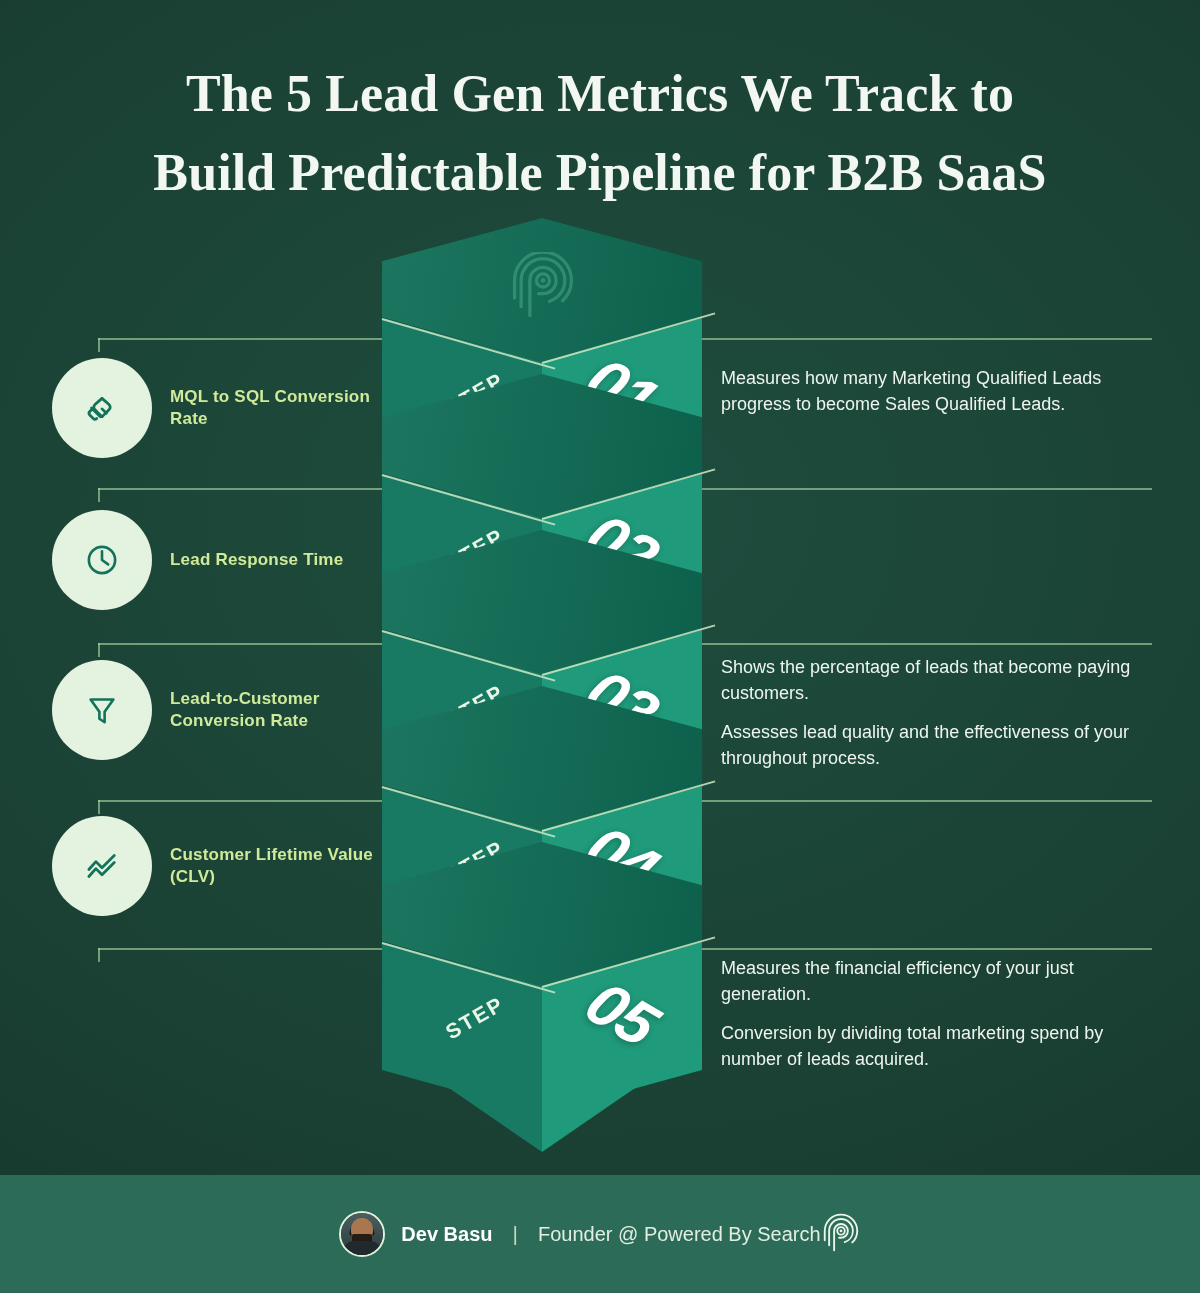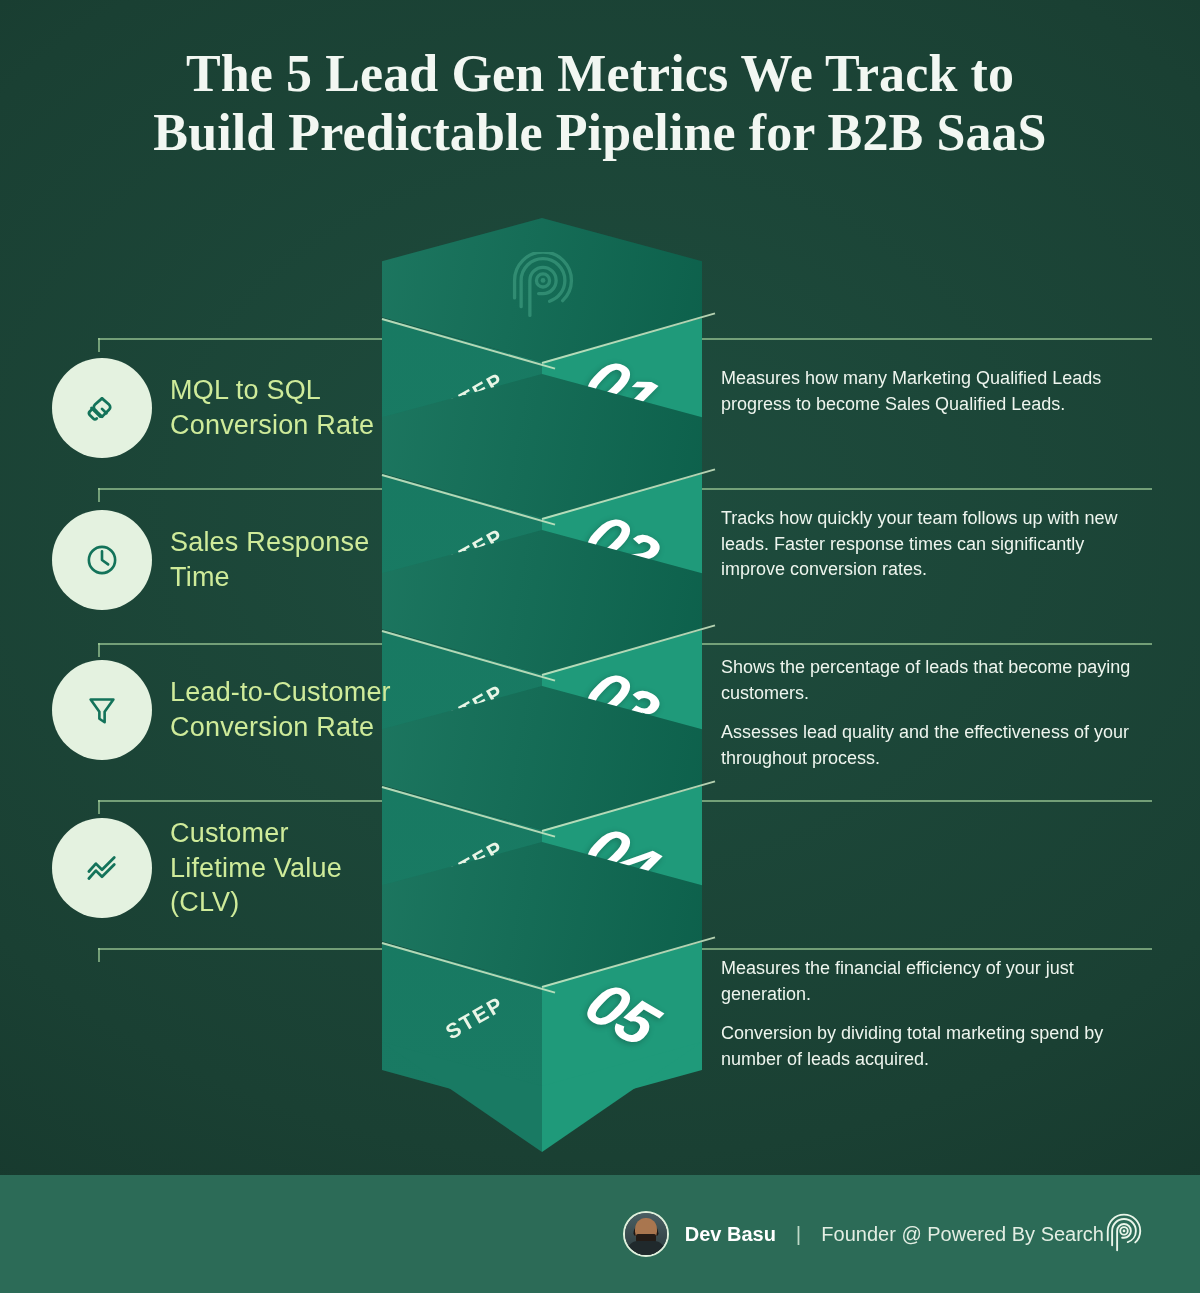--- a/index.html
+++ b/index.html
@@ -24,21 +24,21 @@
     left:0; top:44px;
     width:1200px;
     text-align:center;
     font-family:"Liberation Serif", serif;
     font-size:52px;
     line-height:1.14;
     color:#f2f7f2;
     letter-spacing:0.1px;
     padding:0 60px;
   }
-  .title .tline{ display:block; white-space:nowrap; }
+  .title .tline{ display:block; white-space:nowrap;margin-top:20px; }
 
   
   .stage{
     position:absolute;
     left:0; top:248px;
     width:1200px; height:930px;
   }
 
   
   .rule{
@@ -153,22 +153,22 @@
   .iconcircle{
     flex:0 0 auto;
     width:100px; height:100px;
     border-radius:50%;
     background:#e4f2e0;
     display:flex; align-items:center; justify-content:center;
   }
   .iconcircle svg{ width:42px; height:42px; }
   .metric-label{
     color:#cfeb9a;
-    font-size:27px;
-    font-weight:400;
+    font-size:17px;
+    font-weight:700;
     line-height:1.28;
     letter-spacing:.2px;
   }
 
   
   .rightitem{
     position:absolute;
     left:721px;
     width:432px;
   }
@@ -180,21 +180,21 @@
   .desc + .desc{ margin-top:14px; }
 
   
   .footer{
     position:absolute;
     left:0; bottom:0;
     width:1200px; height:118px;
     background:#2c6b57;
     display:flex;
     align-items:center;
-    justify-content:flex-end;
+    justify-content:center;
     padding:0 56px;
   }
   .byline{ display:flex; align-items:center; gap:16px; }
   .avatar{
     width:46px; height:46px;
     border-radius:50%;
     border:2px solid #dff0dc;
     overflow:hidden;
     position:relative;
     background:#3c4f52;
@@ -342,21 +342,21 @@
       <div class="metric-label">MQL to SQL Conversion Rate</div>
     </div>
 
     <div class="leftitem" style="top:262px">
       <div class="iconcircle">
         <svg viewBox="0 0 48 48" fill="none" stroke="#13735a" stroke-width="3" stroke-linecap="round" stroke-linejoin="round">
           <circle cx="24" cy="24" r="15"></circle>
             <path d="M24 14 V24 l7 5"></path>
         </svg>
       </div>
-      <div class="metric-label">Sales Response Time</div>
+      <div class="metric-label">Lead Response Time</div>
     </div>
 
     <div class="leftitem" style="top:568px">
       <div class="iconcircle">
         <svg viewBox="0 0 48 48" fill="none" stroke="#13735a" stroke-width="3.2" stroke-linecap="round" stroke-linejoin="round">
           <path d="M9 28 L17 19 L24 26 L38 12"></path>
           <path d="M9 36 L17 27 L24 34 L38 20"></path>
         </svg>
       </div>
       <div class="metric-label">Customer Lifetime Value (CLV)</div>
@@ -369,23 +369,20 @@
         </svg>
       </div>
       <div class="metric-label">Lead-to-Customer Conversion Rate</div>
     </div>
 
 
     <div class="rightitem" style="top:118px">
       <p class="desc">Measures how many Marketing Qualified Leads progress to become Sales Qualified Leads.</p>
     </div>
 
-    <div class="rightitem" style="top:258px">
-      <p class="desc">Tracks how quickly your team follows up with new leads. Faster response times can significantly improve conversion rates.</p>
-    </div>
 
     <div class="rightitem" style="top:407px">
       <p class="desc">Shows the percentage of leads that become paying customers.</p>
       <p class="desc">Assesses lead quality and the effectiveness of your throughout process.</p>
     </div>
 
 
     <div class="rightitem" style="top:708px">
       <p class="desc">Measures the financial efficiency of your just generation.</p>
       <p class="desc">Conversion by dividing total marketing spend by number of leads acquired.</p>

